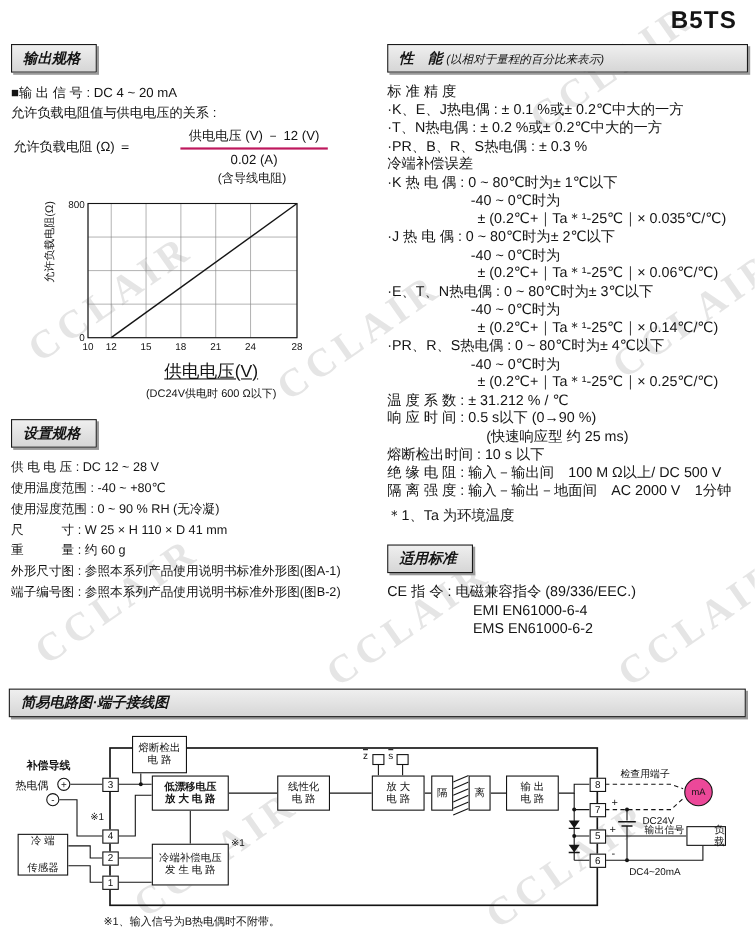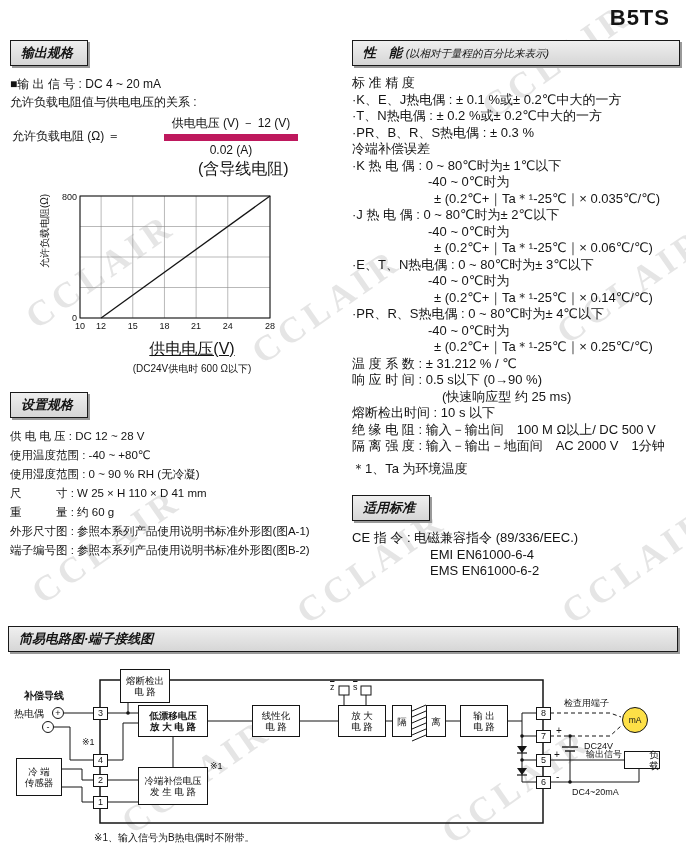--- a/index.html
+++ b/index.html
@@ -27,23 +27,23 @@
   .ln   { font-size:13px; line-height:16.5px; white-space:nowrap; }
   .ind1 { padding-left:76px; }
   .ind2 { padding-left:82px; }
   .ind3 { padding-left:90px; }
   .mt   { margin-top:6px; }
 
   .oline { font-size:12px; line-height:18px; white-space:nowrap; }
 
   .formula { display:flex; align-items:center; margin:4px 0 0 2px; font-size:12px;gap:38px; }
   .frac { display:inline-block; text-align:center; margin-left:6px; }
-  .frac .num { display:block; border-bottom:7px solid #be185d; padding:0 8px 2px; }
+  .frac .num { display:block; border-bottom:2px solid #be185d; padding:0 8px 2px; }
   .frac .den { display:block; padding-top:2px; }
-  .formula-note { font-size:16px; margin:2px 0 0 188px; }
+  .formula-note { font-size:11px; margin:2px 0 0 188px; }
 
   .chart-wrap { position:relative; margin:10px 0 0 42px; width:252px; }
   .y-axis-label { position:absolute; left:-14px; top:78px; transform:rotate(-90deg);
                   transform-origin:left top; font-size:10px; white-space:nowrap; }
   .x-axis-label { text-align:center; font-size:16px; margin-top:-2px; padding-left:28px;text-decoration:underline; }
   .chart-note   { text-align:center; font-size:10px; margin-top:2px; padding-left:28px; }
 
   .spec-row { font-size:11.5px; line-height:19px; white-space:nowrap; }
 
   .std-ind { padding-left:78px; }
@@ -57,21 +57,21 @@
           display:flex; flex-direction:column; justify-content:center; align-items:center;
           font-size:9.5px; line-height:11px; text-align:center; }
   .term { position:absolute; width:15px; height:13px; border:1px solid #141414; background:#fff;
           z-index:3; font-size:9px; text-align:center; line-height:11px; }
   .circ { position:absolute; width:12px; height:12px; border:1px solid #141414; border-radius:50%;
           background:#fff; z-index:3; font-size:9px; line-height:10px; text-align:center; }
   .dlabel { position:absolute; z-index:2; white-space:nowrap; font-size:10px; }
   .small  { font-size:9px; }
   .zs { position:absolute; z-index:2; font-size:9px; text-decoration:overline; }
   .meter { position:absolute; width:26px; height:26px; border:1px solid #141414; border-radius:50%;
-           background:#fde047; z-index:2; font-size:8.5px; display:flex; align-items:center; justify-content:center; }
+           background:#ec4899; z-index:2; font-size:8.5px; display:flex; align-items:center; justify-content:center; }
   .footnote { position:absolute; left:86px; top:170px; font-size:10px; z-index:2; white-space:nowrap; }
 </style>
 </head>
 <body>
 
 <div class="watermark" style="left:470px; top:40px;">CCLAIR</div>
 <div class="watermark" style="left:14px;  top:250px;">CCLAIR</div>
 <div class="watermark" style="left:240px; top:285px;">CCLAIR</div>
 <div class="watermark" style="left:545px; top:265px;">CCLAIR</div>
 <div class="watermark" style="left:20px;  top:525px;">CCLAIR</div>
@@ -251,21 +251,21 @@
         <line x1="509" y1="114" x2="519" y2="114"></line>
       </g>
     </svg>
 
     <div class="dlabel" style="left:16px; top:28px;font-weight:bold;">补偿导线</div>
     <div class="dlabel" style="left:6px;  top:46px;">热电偶</div>
     <div class="circ" style="left:44px; top:46px;">+</div>
     <div class="circ" style="left:34px; top:60px;">-</div>
     <div class="dlabel small" style="left:74px; top:76px;">※1</div>
 
-    <div class="dbox" style="left:8px; top:97px; width:46px; height:38px;">
+    <div class="dbox" style="left:8px; top:97px; width:46px; height:38px;justify-content:space-between;">
       <div>冷 端</div>
       <div>传感器</div>
     </div>
 
     <div class="term" style="left:85px; top:45.5px;">3</div>
     <div class="term" style="left:85px; top:92.5px;">4</div>
     <div class="term" style="left:85px; top:112.5px;">2</div>
     <div class="term" style="left:85px; top:134.5px;">1</div>
 
     <div class="dbox" style="left:112px; top:8px; width:50px; height:34px;">

